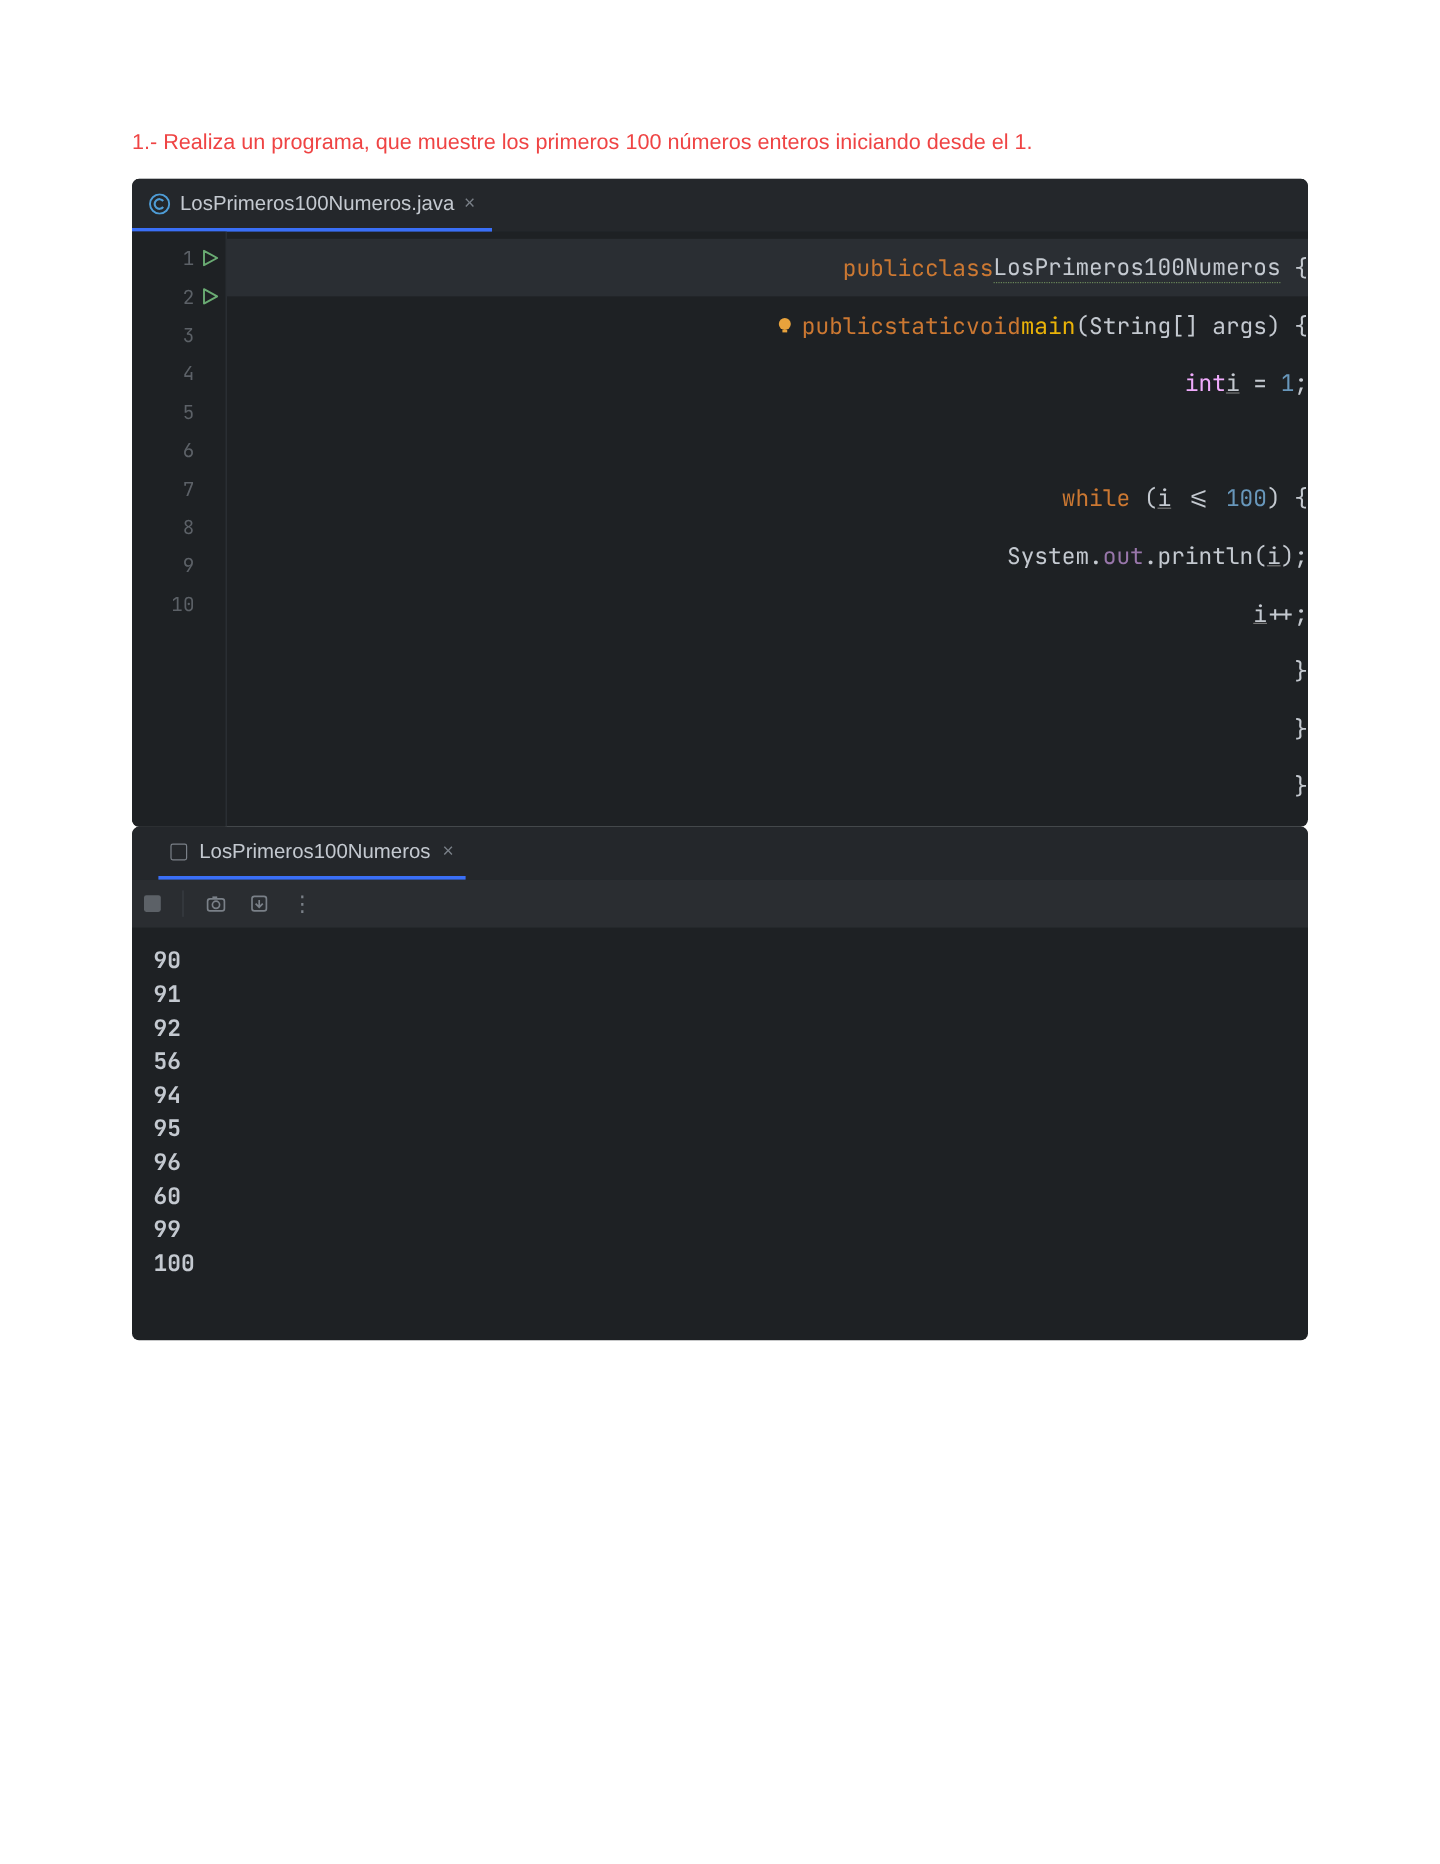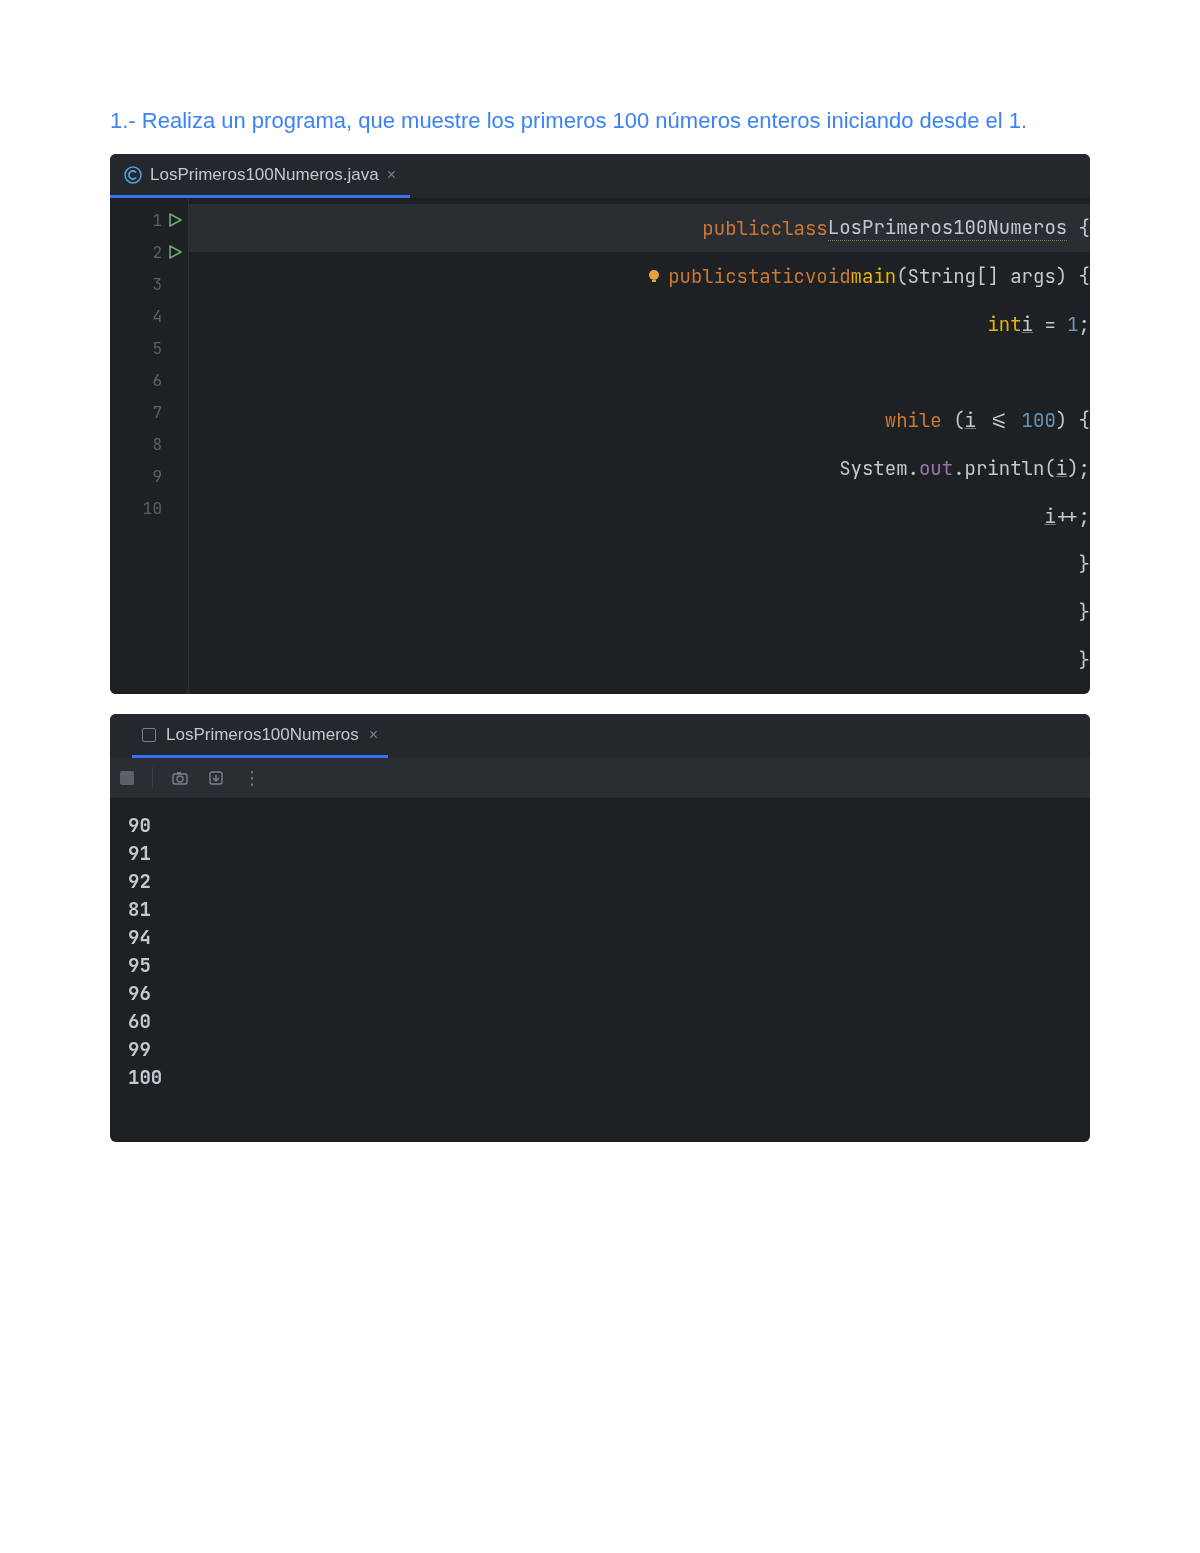--- a/index.html
+++ b/index.html
@@ -3,29 +3,28 @@
 <meta charset="utf-8">
 <style>
   * { margin: 0; padding: 0; box-sizing: border-box; }
   body {
     background: #ffffff;
     font-family: -apple-system, BlinkMacSystemFont, "Segoe UI", Arial, sans-serif;
     width: 1200px;
     padding: 108px 110px 0 110px;
   }
   .instruction {
-    font-size: 22px;
-    color: #3b82f6;
+    font-size: 18px;
+    color: #ef4444;
     margin-bottom: 20px;
   }
   .panel {
     background: #1e2124;
     border-radius: 6px;
     overflow: hidden;
-    margin-bottom: 20px;
   }
   
   .editor-tabs {
     display: flex;
     align-items: center;
     height: 44px;
     background: #24272b;
   }
   .editor-tab {
     display: flex;
@@ -82,21 +81,21 @@
     align-items: center;
     padding-left: 12px;
     white-space: pre;
     color: #c4c9d0;
     justify-content: flex-end;
   }
   .code-line.hl {
     background: #2a2e33;
   }
   .kw { color: #cc7832; }
-  .type { color: #eab308; }
+  .type { color: #f0abfc; }
   .cls { color: #c4c9d0; border-bottom: 1px dotted #6a8759; }
   .method { color: #eab308; }
   .num { color: #6897bb; }
   .str-field { color: #9876aa; }
   .uvar { text-decoration: underline; text-decoration-color: #777; }
   .bulb {
     width: 16px; height: 16px; margin-right: 6px;
     display: inline-block;
     vertical-align: middle;
   }
@@ -242,21 +241,21 @@
     <svg class="tb-icon" viewBox="0 0 18 18">
         <rect x="3" y="3" width="12" height="12" rx="2" fill="none" stroke="#7a8088" stroke-width="1.4"></rect>
         <path d="M9 6v6M6 9l3 3 3-3" fill="none" stroke="#7a8088" stroke-width="1.4"></path>
       </svg>
     <span class="tb-dots">⋮</span>
   </div>
   <div class="console-out">
     <div class="console-line">90</div>
     <div class="console-line">91</div>
     <div class="console-line">92</div>
-    <div class="console-line">81</div>
+    <div class="console-line">56</div>
     <div class="console-line">94</div>
     <div class="console-line">95</div>
     <div class="console-line">96</div>
     <div class="console-line">60</div>
     <div class="console-line">99</div>
     <div class="console-line">100</div>
     <div class="blank"></div>
   </div>
 </div>
 

